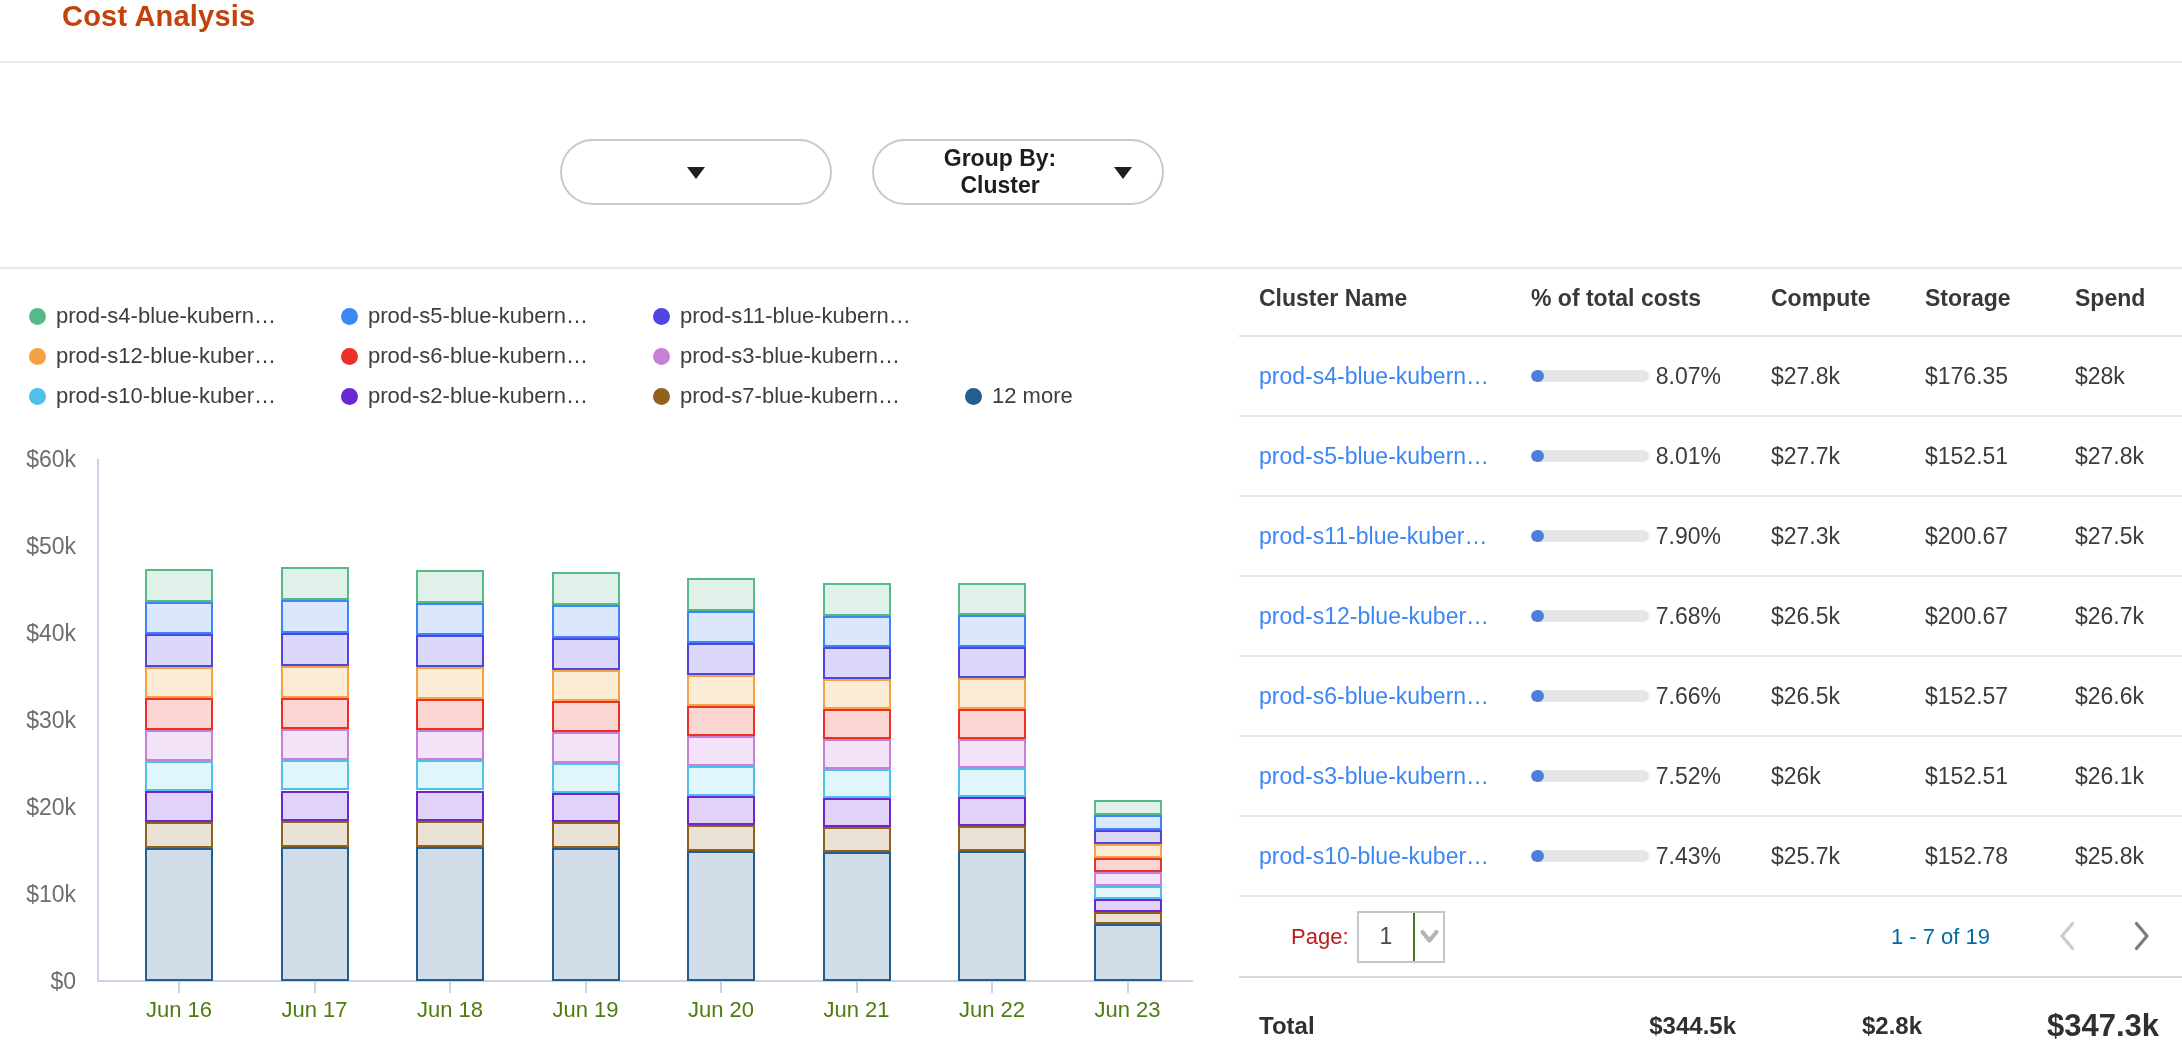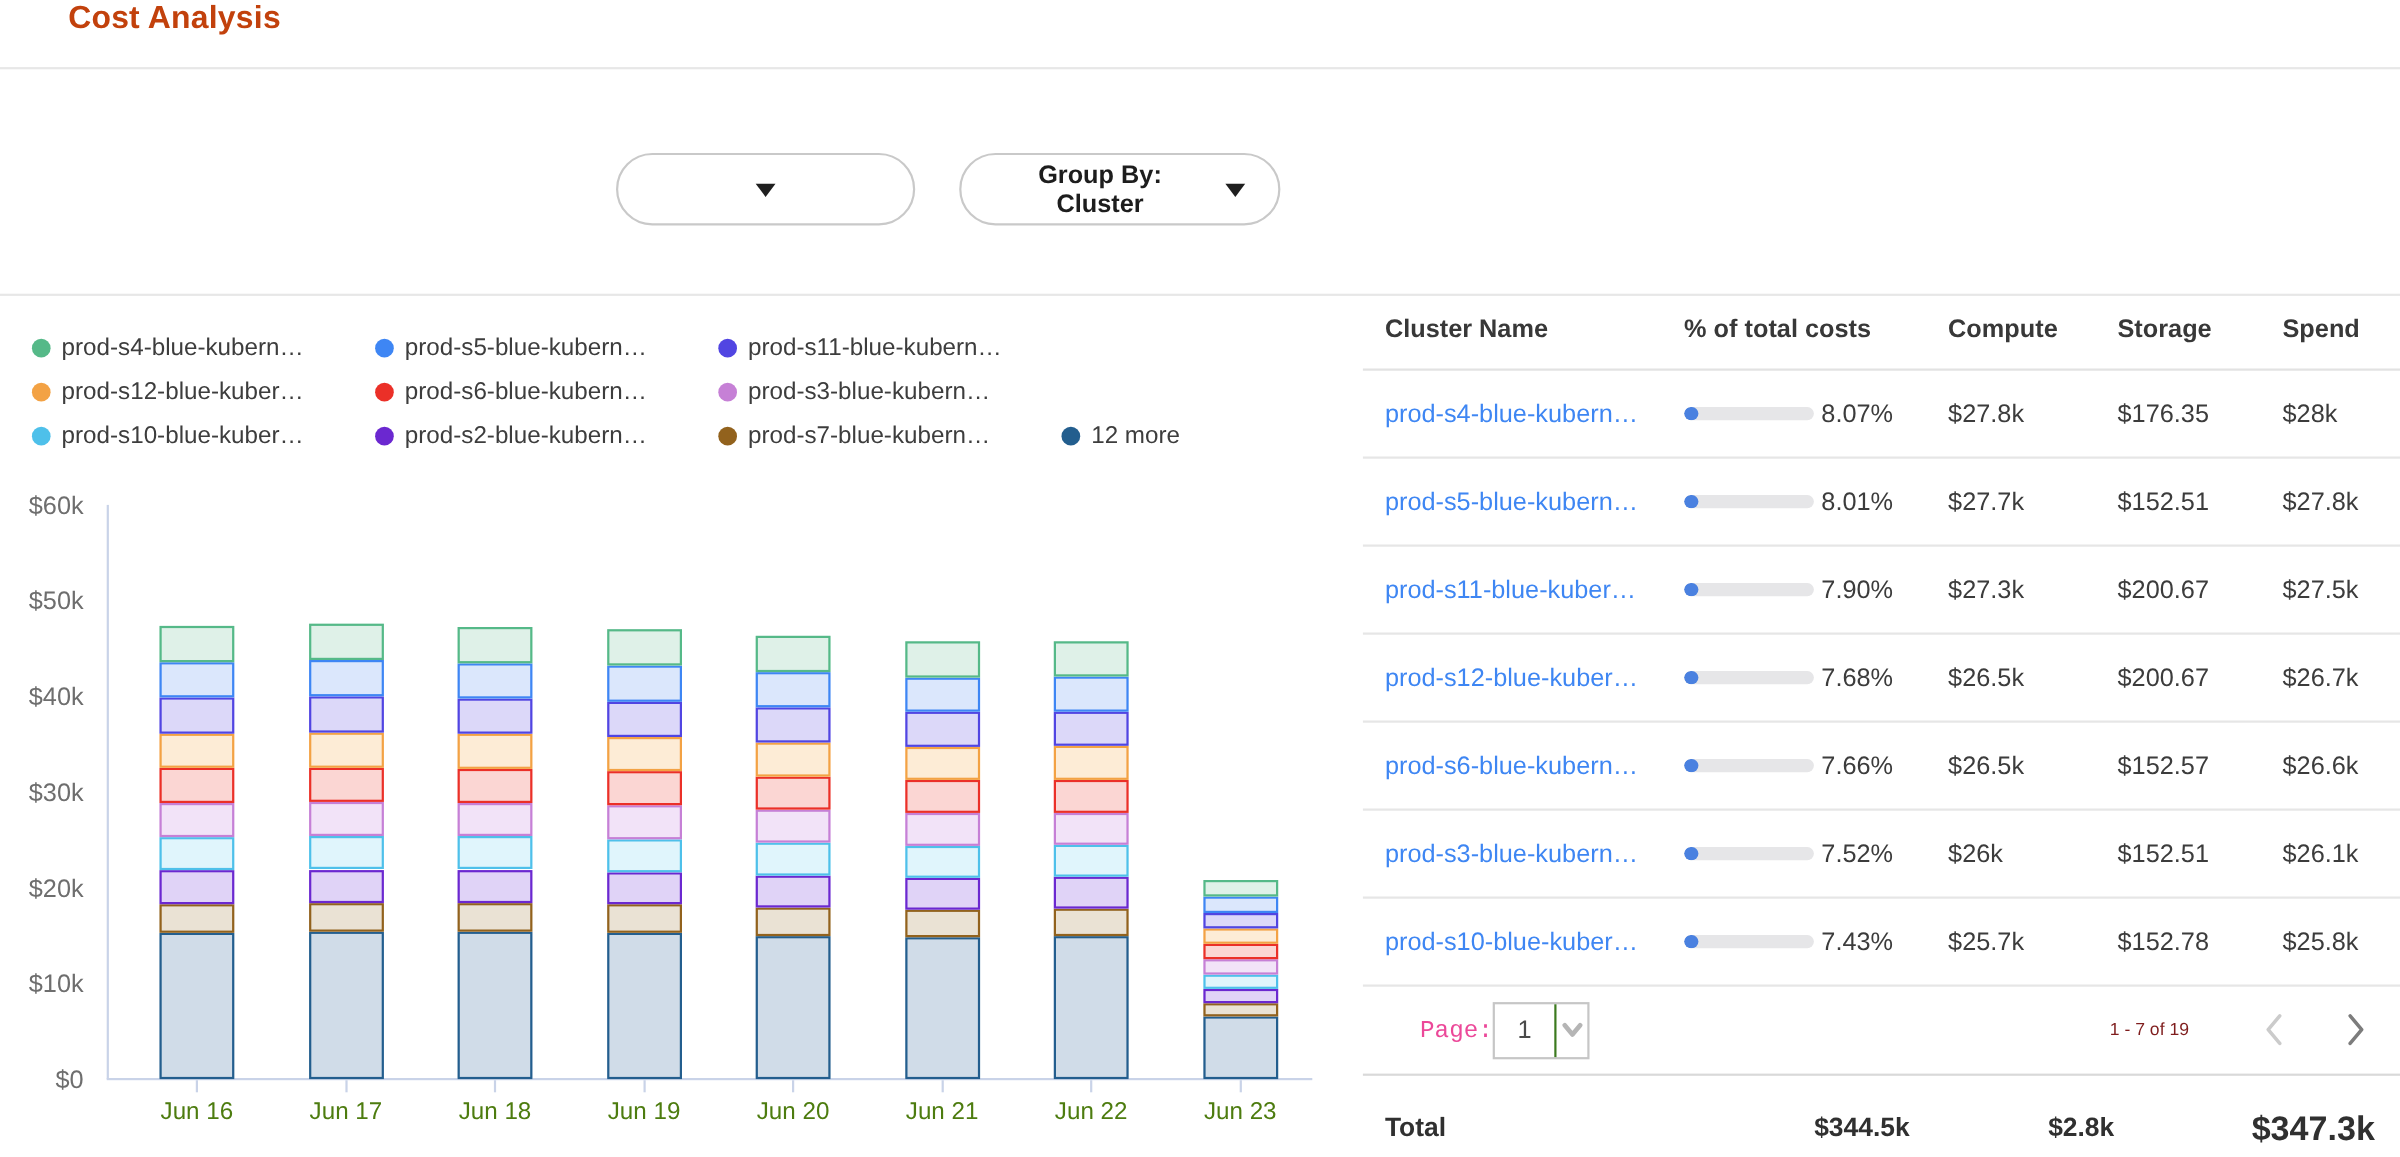--- a/index.html
+++ b/index.html
@@ -49,27 +49,27 @@
   .c-compute { width:154px; }
   .c-storage { width:150px; }
   .c-spend { flex:1; }
   .cluster-link { color:#3e86f3; text-decoration:none; cursor:pointer; }
   .pbar { position:relative; width:118px; height:12px; border-radius:6px; background:#e6e6e8; overflow:hidden; }
   .pfill { position:absolute; left:0; top:0; bottom:0; border-radius:6px; }
   .pct-text { color:#3c3c3c; }
 
   
   .pagerow { position:relative; height:81px; border-bottom:2px solid #d9d9d9; }
-  .pg-label { position:absolute; left:52px; top:50%; transform:translateY(-50%); font-size:22px; color:#ec4899;font-family:Liberation Mono, monospace; }
+  .pg-label { position:absolute; left:52px; top:50%; transform:translateY(-50%); font-size:22px; color:#b91c1c; }
   .pg-select { position:absolute; left:118px; top:50%; transform:translateY(-50%); width:88px; height:52px;
                border:2px solid #c6c6c6; background:#fff; display:flex; align-items:stretch; cursor:pointer; }
   .pg-num { width:54px; display:flex; align-items:center; justify-content:center; font-size:23px; color:#4a4a4a; }
   .pg-greenline { width:2px; }
   .pg-chev { flex:1; display:flex; align-items:center; justify-content:center; }
-  .pg-range { position:absolute; right:192px; top:50%; transform:translateY(-50%); font-size:16px; color:#7f1d1d; }
+  .pg-range { position:absolute; right:192px; top:50%; transform:translateY(-50%); font-size:22px; color:#0369a1; }
   .nav-btn { position:absolute; top:50%; transform:translateY(-50%); width:26px; height:34px; background:none; border:none; cursor:pointer; padding:0; }
   .nav-prev { left:815px; }
   .nav-next { left:890px; }
 
   
   .totalrow { position:relative; height:72px;margin-top:12px; }
   .totalrow span { position:absolute; top:50%; transform:translateY(-50%); font-weight:bold; color:#303030; font-size:24px; }
   .tt-label { left:20px; }
   .tt-compute { right:446px; }
   .tt-storage { right:260px; }

